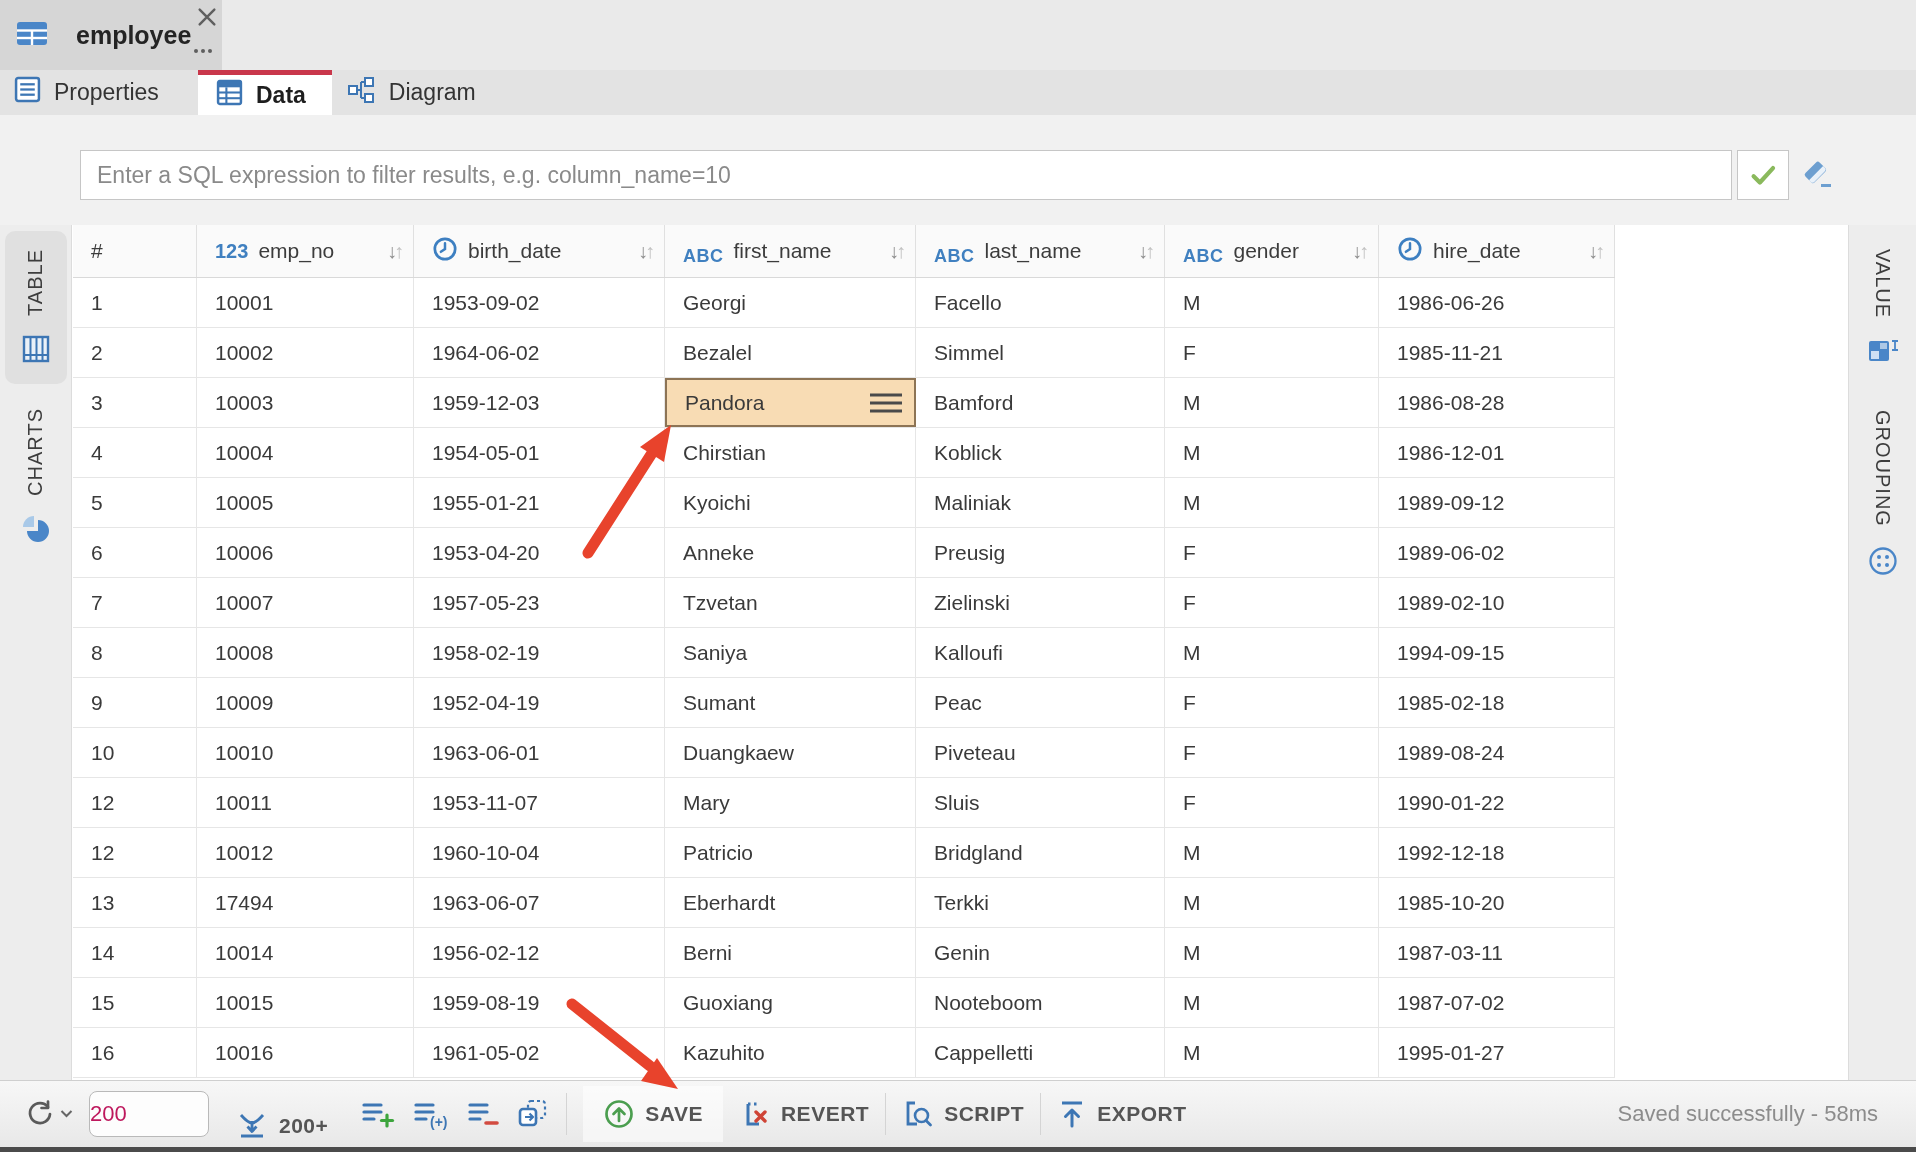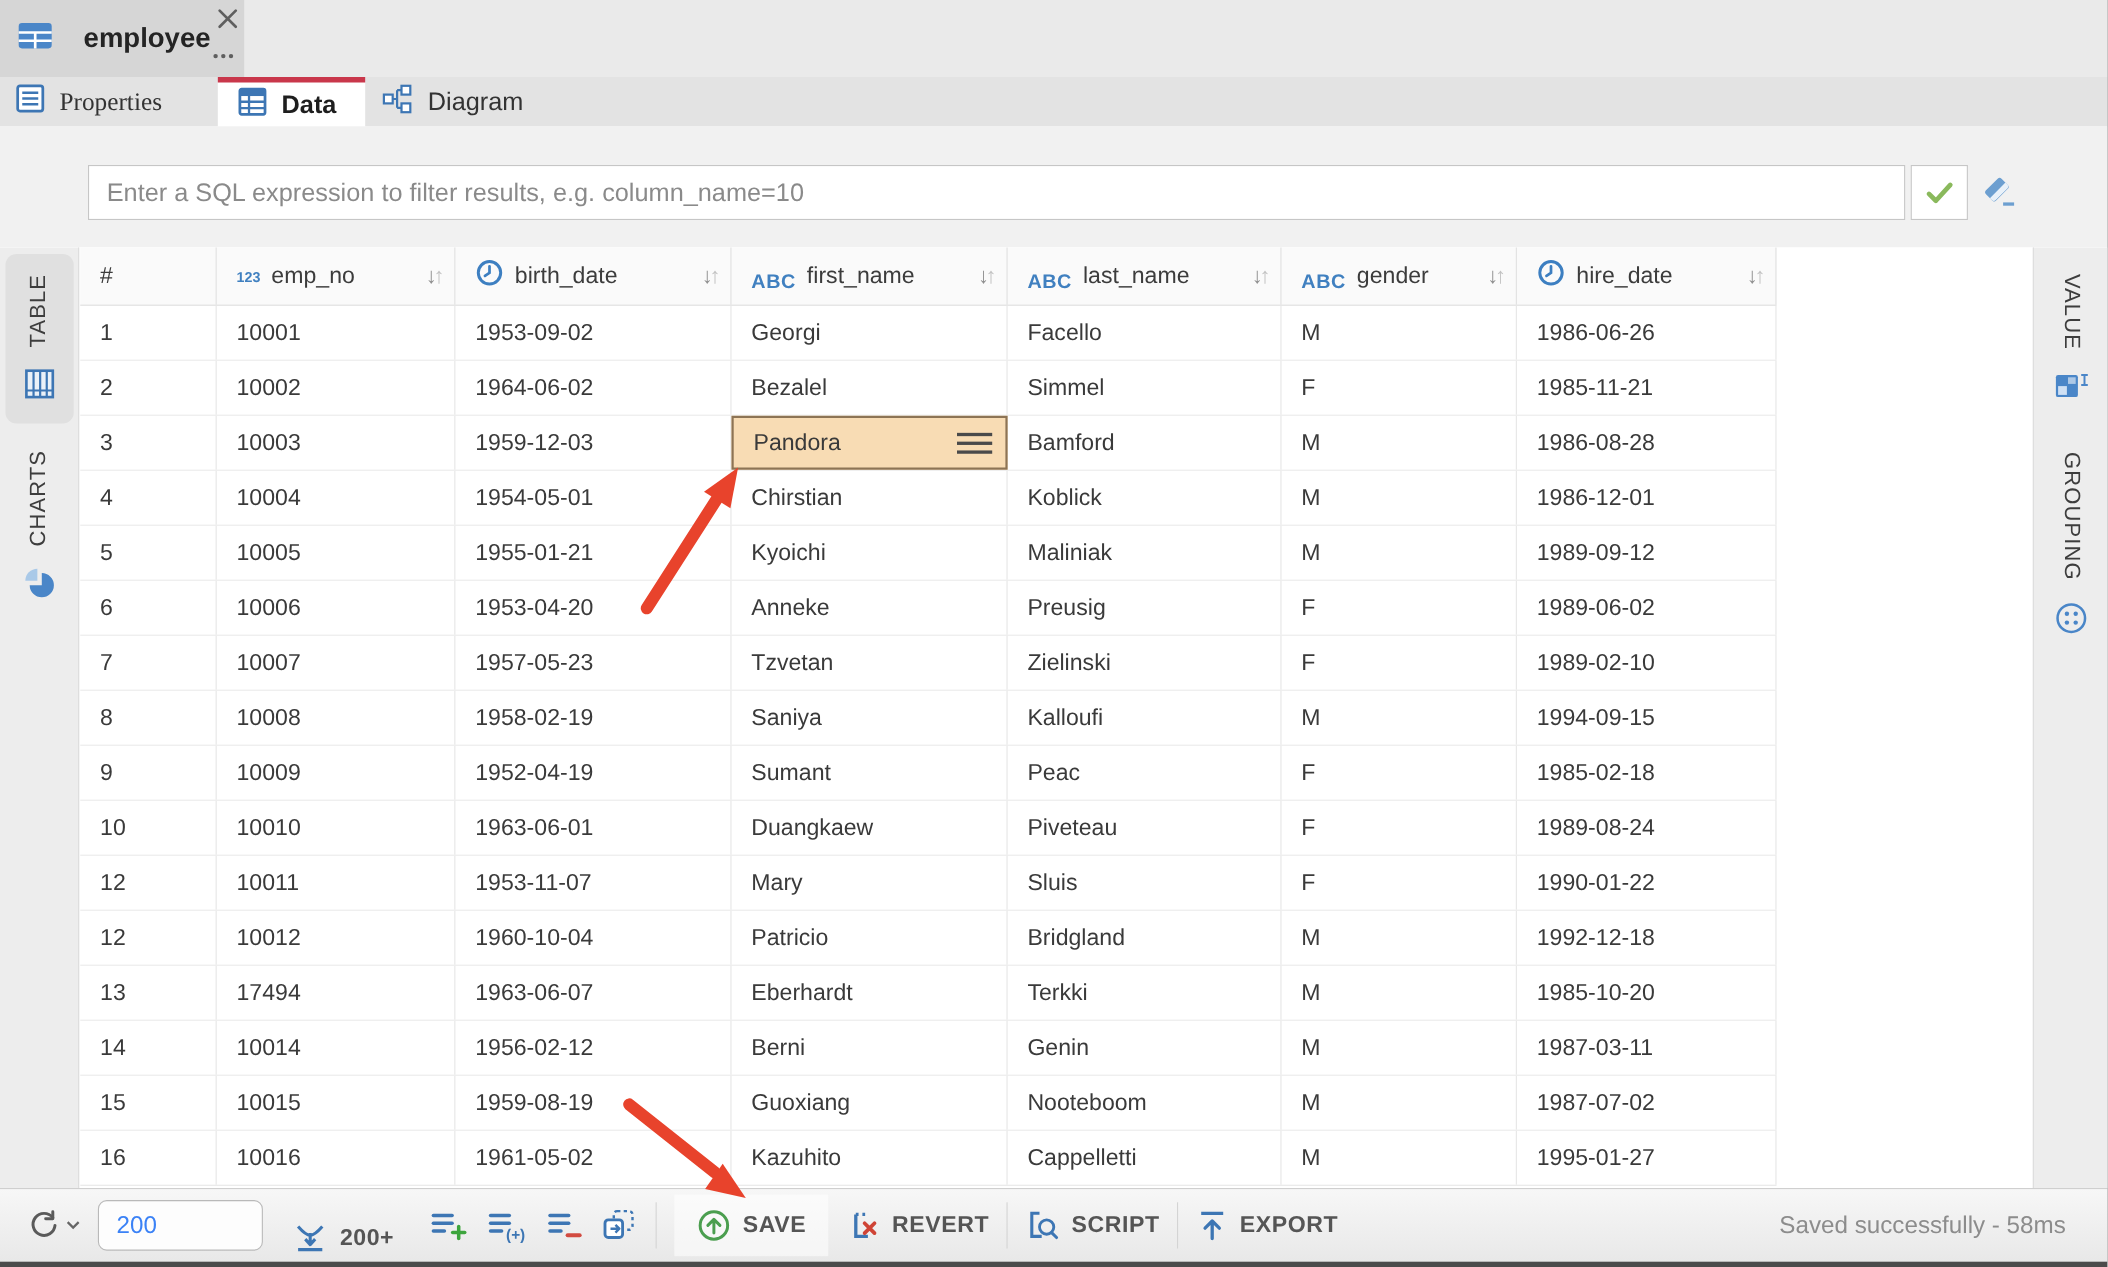--- a/index.html
+++ b/index.html
@@ -11,21 +11,21 @@
   .editor-tab{ position:absolute; left:0; top:0; width:222px; height:70px; background:#d6d6d6;
     display:flex; align-items:center; padding-left:16px; gap:28px; }
   .editor-tab .title{ font-size:25px; font-weight:bold; color:#242424; }
   .tab-close{ position:absolute; left:196px; top:6px; width:22px; height:22px; cursor:pointer; }
   .tab-overflow{ position:absolute; left:194px; top:44px; width:26px; height:14px; display:flex; gap:3px; align-items:center; }
   .tab-overflow i{ width:4px; height:4px; border-radius:50%; background:#5f5f5f; }
 
   
   .tab-bar{ position:absolute; left:0; top:70px; width:1916px; height:45px; background:#e3e3e3; display:flex; }
   .vtab{ display:flex; align-items:center; gap:13px; padding:0 26px 0 14px; font-size:23px; color:#333; height:45px; }
-  .vtab.first{ min-width:198px;font-family:Liberation Serif, serif; }
+  .vtab.first{ min-width:198px; }
   .vtab.active{ background:#ffffff; border-top:5px solid #c9374b; font-weight:bold; color:#1e1e1e; padding:0 26px 0 18px; }
 
   
   .filter-bar{ position:absolute; left:0; top:115px; width:1916px; height:110px; background:#f1f1f1; }
   .filter-input{ position:absolute; left:80px; top:35px; width:1652px; height:50px; border:1px solid #c6c6c6;
     background:#fff; font-size:23px; color:#333; padding:0 16px; font-family:"Liberation Sans",sans-serif; outline:none; }
   .filter-input::placeholder{ color:#8a8a8a; }
   .filter-check{ position:absolute; left:1737px; top:35px; width:52px; height:50px; border:1px solid #c6c6c6;
     background:#fff; display:flex; align-items:center; justify-content:center; cursor:pointer; }
   .filter-eraser{ position:absolute; left:1798px; top:42px; width:38px; height:36px; background:none; border:none; cursor:pointer; }
@@ -42,41 +42,41 @@
   .vtext-down{ writing-mode:vertical-rl; font-size:20px; color:#3d3d3d; letter-spacing:1px; }
 
   
   .grid{ position:absolute; left:73px; top:0; width:1542px; }
   .grid-header{ display:flex; height:53px; background:#fafafa; border-bottom:1px solid #d9d9d9; }
   .hcell{ display:flex; align-items:center; gap:10px; padding-left:18px; border-right:1px solid #e0e0e0;
     font-size:21px; color:#3c3c3c; cursor:pointer; }
   .hcell .label{ white-space:nowrap; }
   .sort{ margin-left:auto; padding-right:12px; font-size:20px; letter-spacing:-3px; white-space:nowrap; }
   .sort .dn{ color:#8f8f8f; } .sort .up{ color:#c2c2c2; }
-  .ticon{ color:#4080c0; font-weight:bold; font-size:13px; letter-spacing:0; }
+  .ticon{ color:#4080c0; font-weight:bold; font-size:20px; letter-spacing:0; }
   .ticon.abc{ font-size:18px; letter-spacing:0.5px;margin-top:11px; }
   .grow{ display:flex; height:50px; border-bottom:1px solid #e6e6e6; background:#fff; }
   .cell{ position:relative; display:flex; align-items:center; padding-left:18px; border-right:1px solid #e6e6e6;
     font-size:21px; color:#3a3a3a; white-space:nowrap; overflow:hidden; }
   .c0{ width:124px; } .c1{ width:217px; } .c2{ width:251px; } .c3{ width:251px; }
   .c4{ width:249px; } .c5{ width:214px; } .c6{ width:236px; }
   .cell.selected{ background:#f8dcb4; border:2px solid #8d7455; }
   .grip{ position:absolute; right:12px; top:50%; transform:translateY(-50%); display:flex; flex-direction:column; gap:5px; cursor:pointer; }
   .grip i{ display:block; width:32px; height:3px; background:#4a4a4a; }
 
   
   .toolbar{ position:absolute; left:0; top:1080px; width:1916px; height:72px;
     background:linear-gradient(#f7f7f7,#e7e7e7); border-top:1px solid #cfcfcf;
     display:flex; align-items:center; padding:0 24px 5px; gap:16px; }
   .toolbar::after{ content:''; position:absolute; left:0; bottom:0; width:100%; height:5px; background:#4b4b4b; }
   .tbtn{ display:flex; align-items:center; gap:10px; background:none; border:none; cursor:pointer;
     font-family:"Liberation Sans",sans-serif; font-size:21px; font-weight:bold; color:#555; letter-spacing:0.5px; }
   .tbtn.raised{ background:rgba(255,255,255,0.55); padding:12px 20px; }
-  .fetch-size{ width:150px; height:46px; border:1px solid #b9b9b9; border-radius:8px; background:#fdfdfd;
-    font-size:22px; color:#3b82f6; padding-left:16px; font-family:"Liberation Sans",sans-serif; outline:none; }
+  .fetch-size{ width:120px; height:46px; border:1px solid #b9b9b9; border-radius:8px; background:#fdfdfd;
+    font-size:22px; color:#be185d; padding-left:0; font-family:"Liberation Sans",sans-serif; outline:none; }
   .tsep{ width:1px; height:42px; background:#d4d4d4; }
   .status{ margin-left:auto; margin-right:14px; font-size:22px; color:#8c8c8c; }
   .iconbtn{ background:none; border:none; cursor:pointer; display:flex; align-items:center; }
 
   .arrows{ position:absolute; left:0; top:0; width:1916px; height:1152px; pointer-events:none; z-index:50; }
 </style>
 </head>
 <body>
 
 <div class="screen">

